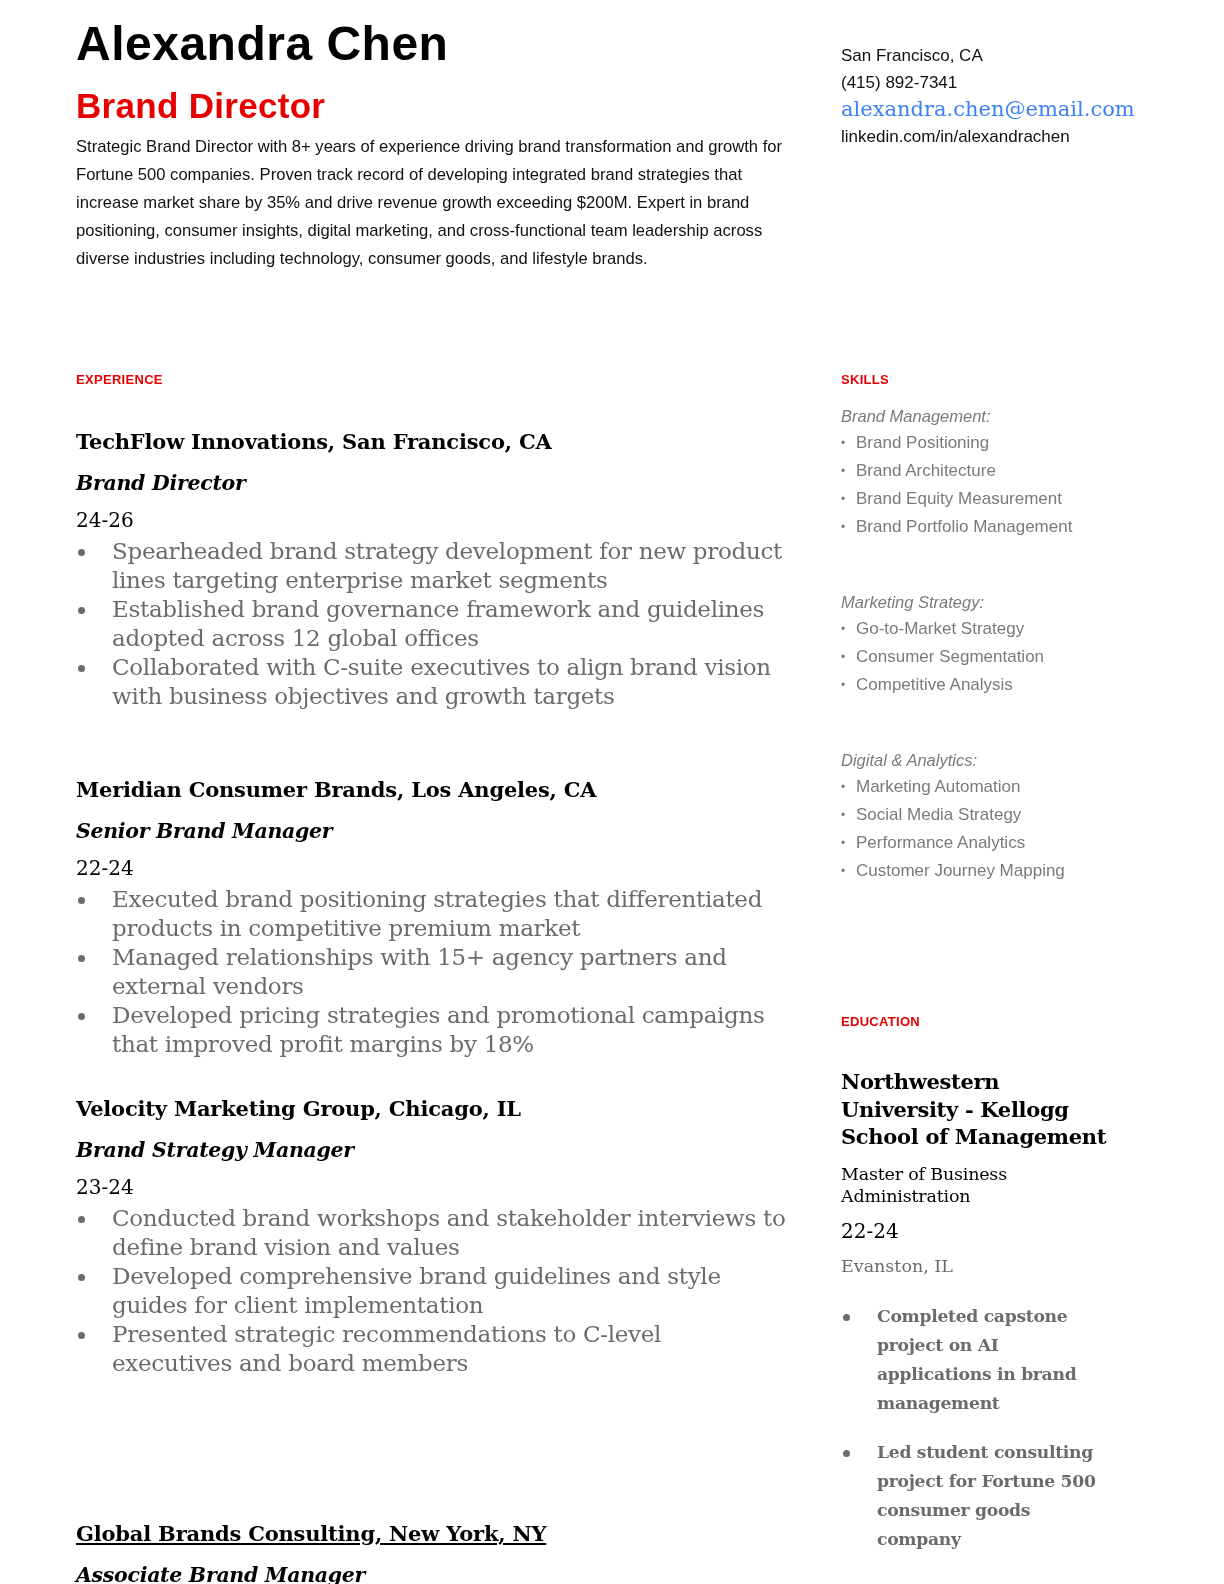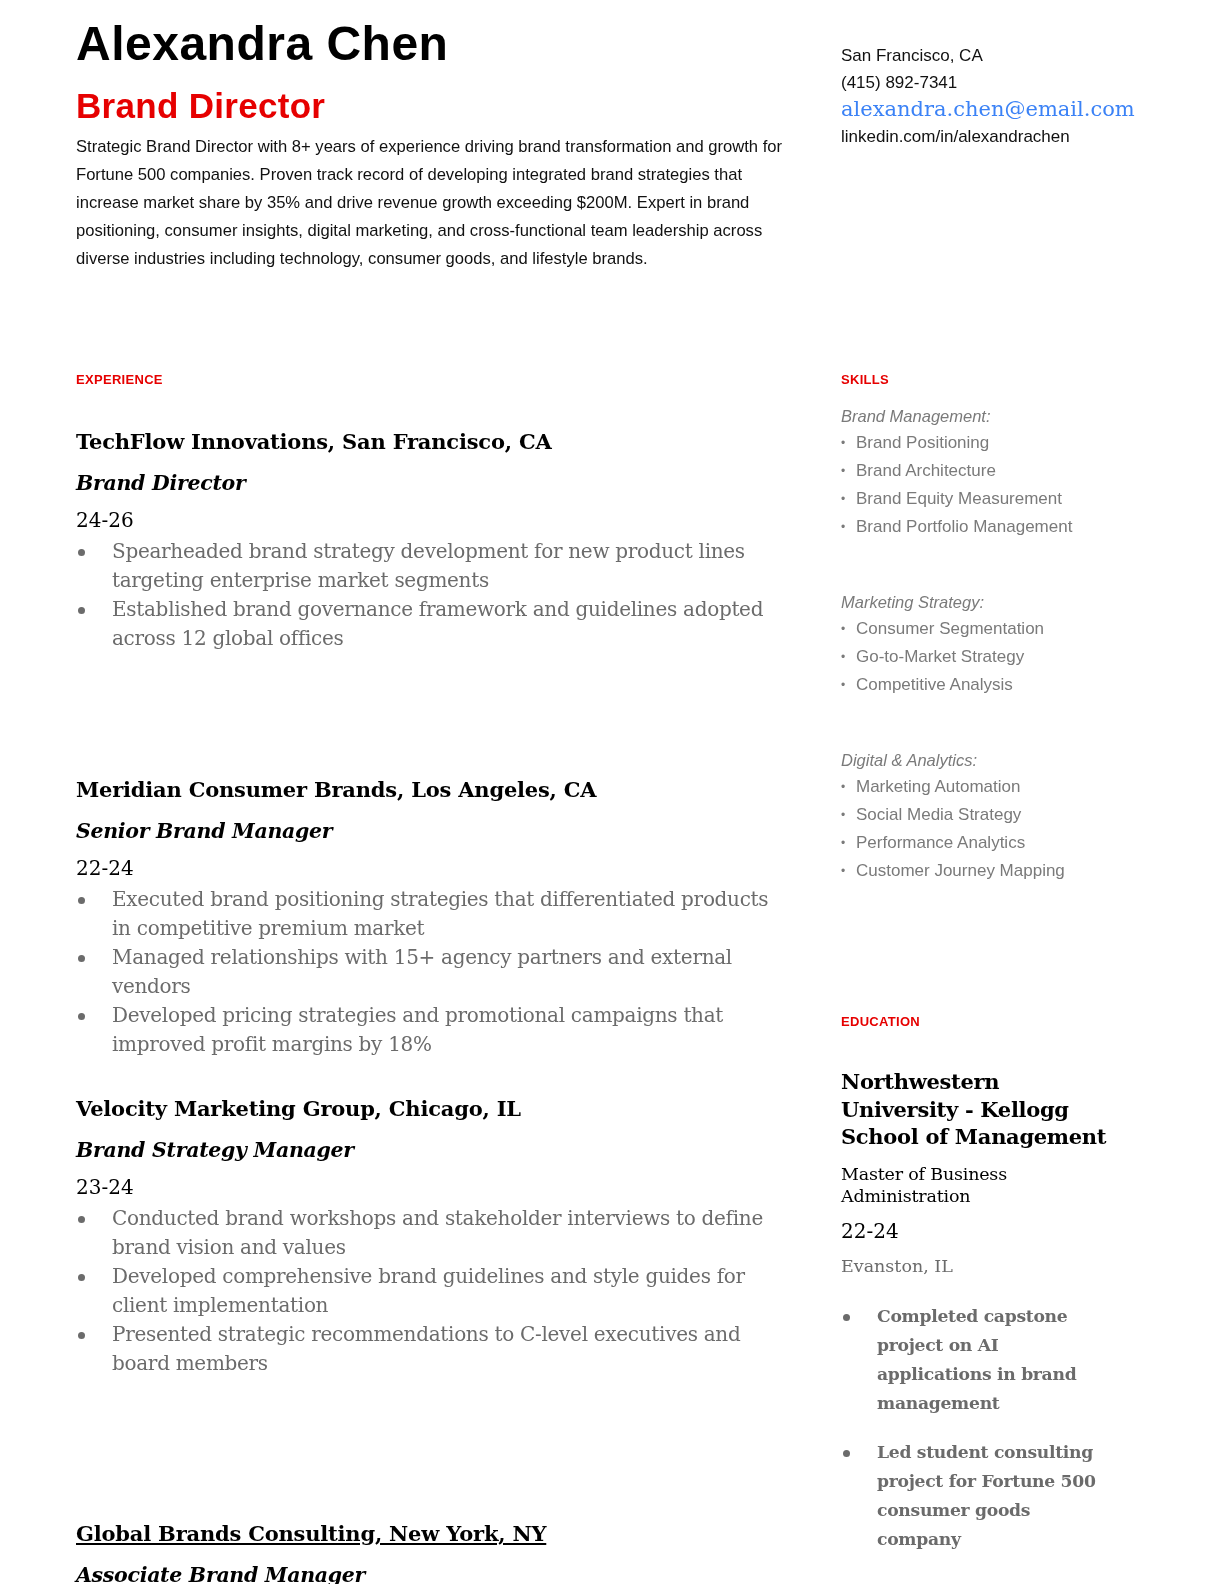--- a/index.html
+++ b/index.html
@@ -13,21 +13,21 @@
     #contact .email { font-family: "DejaVu Serif", serif; font-size: 21px; color: #3b82f6; }
 
     .section-heading { position: absolute; font-family: "Liberation Sans", sans-serif; font-weight: 700; font-size: 13px; color: #e60000; letter-spacing: 0.3px; }
 
     
     .job { position: absolute; left: 76px; width: 710px; }
     .company { font-family: "DejaVu Serif", serif; font-weight: 700; font-size: 21px; line-height: 28px; color: #000; letter-spacing: -0.2px; }
     .role { font-family: "DejaVu Serif", serif; font-style: italic; font-weight: 700; font-size: 20.5px; line-height: 28px; margin-top: 13px; color: #000; letter-spacing: -0.3px; }
     .dates { font-family: "DejaVu Serif", serif; font-size: 20px; line-height: 26px; margin-top: 10px; color: #000; }
     ul.bullets { list-style: none; margin: 4px 0 0 0; padding: 0; }
-    ul.bullets li { position: relative; padding-left: 36px; font-family: "DejaVu Serif", serif; font-size: 20px; line-height: 29px; color: #6b6b6b; letter-spacing: -0.3px; }
+    ul.bullets li { position: relative; padding-left: 36px; font-family: "DejaVu Serif", serif; font-size: 23px; line-height: 29px; color: #6b6b6b; letter-spacing: -0.3px; }
     ul.bullets li .dot { position: absolute; left: 2px; top: 12px; width: 7px; height: 7px; border-radius: 50%; background: #6b6b6b; }
 
     
     #skills { position: absolute; left: 841px; top: 404px; width: 280px; font-family: "Liberation Sans", sans-serif; color: #7a7a7a; }
     .skill-group { margin-bottom: 49px; }
     .skill-cat { font-style: italic; font-size: 16.5px; line-height: 25px; color: #7a7a7a; }
     .skill-item { font-size: 17px; line-height: 27px; color: #7a7a7a; }
     .skill-item .bdot { display: inline-block; width: 15px; font-size: 12px; vertical-align: 1px; }
 
     
@@ -56,20 +56,21 @@
 
 <div class="section-heading" style="left:76px; top:372px;">EXPERIENCE</div>
 
 <div class="job" style="top:428px;">
   <div class="company">TechFlow Innovations, San Francisco, CA</div>
   <div class="role">Brand Director</div>
   <div class="dates">24-26</div>
   <ul class="bullets">
     <li><span class="dot"></span><span>Spearheaded brand strategy development for new product lines targeting enterprise market segments</span></li>
     <li><span class="dot"></span><span>Established brand governance framework and guidelines adopted across 12 global offices</span></li>
+    <li><span class="dot"></span><span>Collaborated with C-suite executives to align brand vision with business objectives and growth targets</span></li>
   </ul>
 </div>
 
 <div class="job" style="top:776px;">
   <div class="company">Meridian Consumer Brands, Los Angeles, CA</div>
   <div class="role">Senior Brand Manager</div>
   <div class="dates">22-24</div>
   <ul class="bullets">
     <li><span class="dot"></span><span>Executed brand positioning strategies that differentiated products in competitive premium market</span></li>
     <li><span class="dot"></span><span>Managed relationships with 15+ agency partners and external vendors</span></li>
@@ -97,22 +98,22 @@
 <div id="skills">
   <div class="skill-group">
     <div class="skill-cat">Brand Management:</div>
     <div class="skill-item"><span class="bdot">•</span><span>Brand Positioning</span></div>
     <div class="skill-item"><span class="bdot">•</span><span>Brand Architecture</span></div>
     <div class="skill-item"><span class="bdot">•</span><span>Brand Equity Measurement</span></div>
     <div class="skill-item"><span class="bdot">•</span><span>Brand Portfolio Management</span></div>
   </div>
   <div class="skill-group">
     <div class="skill-cat">Marketing Strategy:</div>
+    <div class="skill-item"><span class="bdot">•</span><span>Go-to-Market Strategy</span></div>
     <div class="skill-item"><span class="bdot">•</span><span>Consumer Segmentation</span></div>
-    <div class="skill-item"><span class="bdot">•</span><span>Go-to-Market Strategy</span></div>
     <div class="skill-item"><span class="bdot">•</span><span>Competitive Analysis</span></div>
   </div>
   <div class="skill-group">
     <div class="skill-cat">Digital &amp; Analytics:</div>
     <div class="skill-item"><span class="bdot">•</span><span>Marketing Automation</span></div>
     <div class="skill-item"><span class="bdot">•</span><span>Social Media Strategy</span></div>
     <div class="skill-item"><span class="bdot">•</span><span>Performance Analytics</span></div>
     <div class="skill-item"><span class="bdot">•</span><span>Customer Journey Mapping</span></div>
   </div>
 </div>

